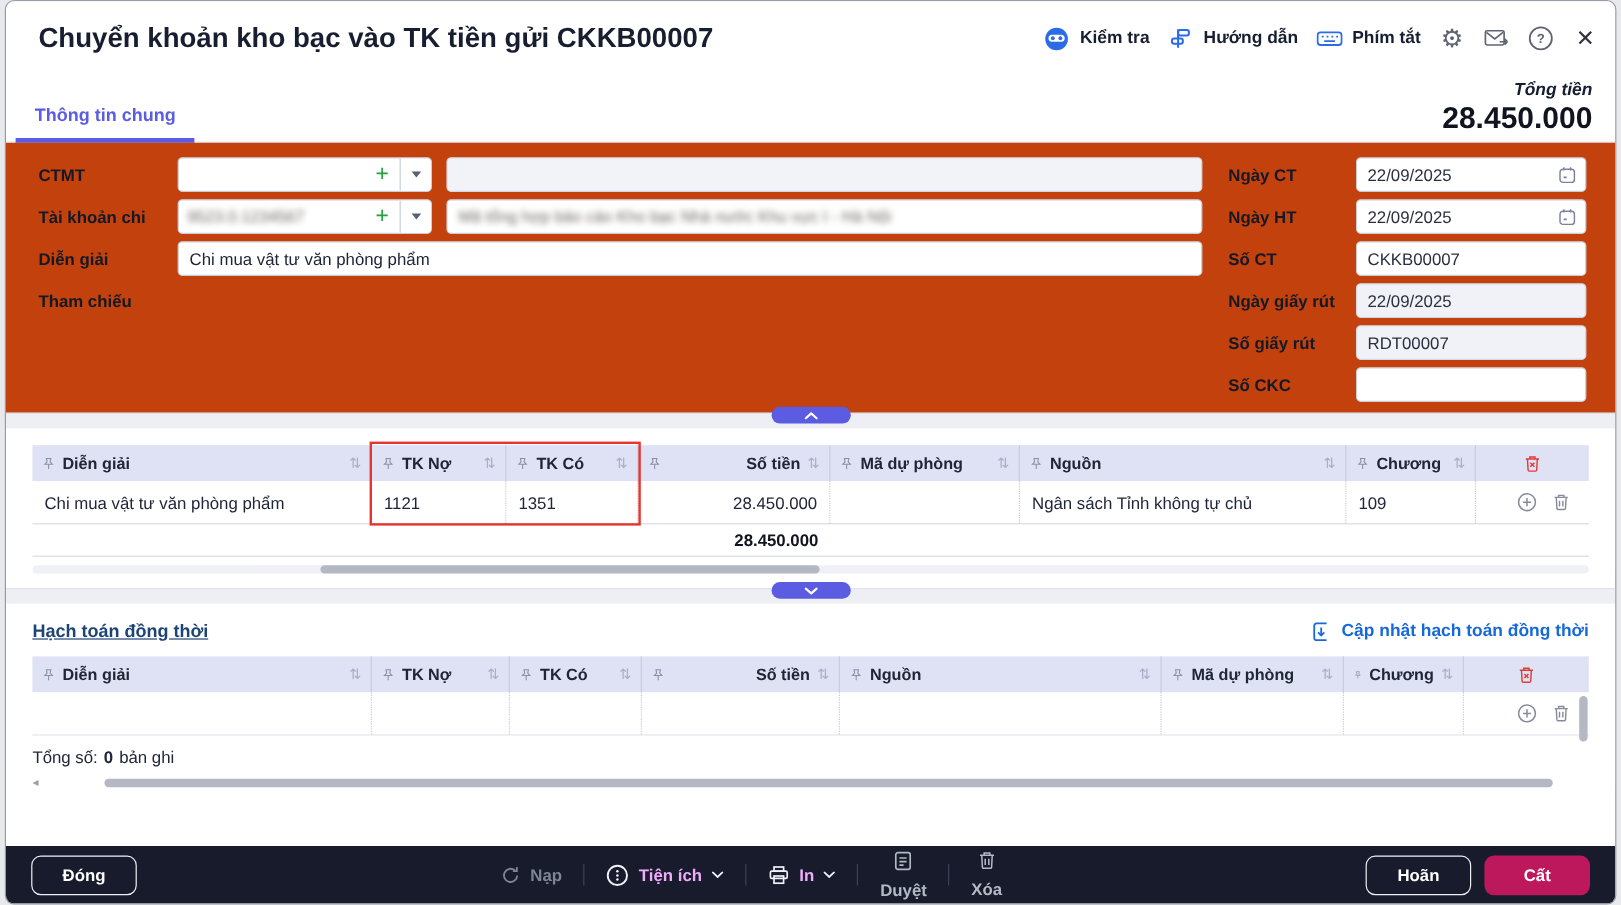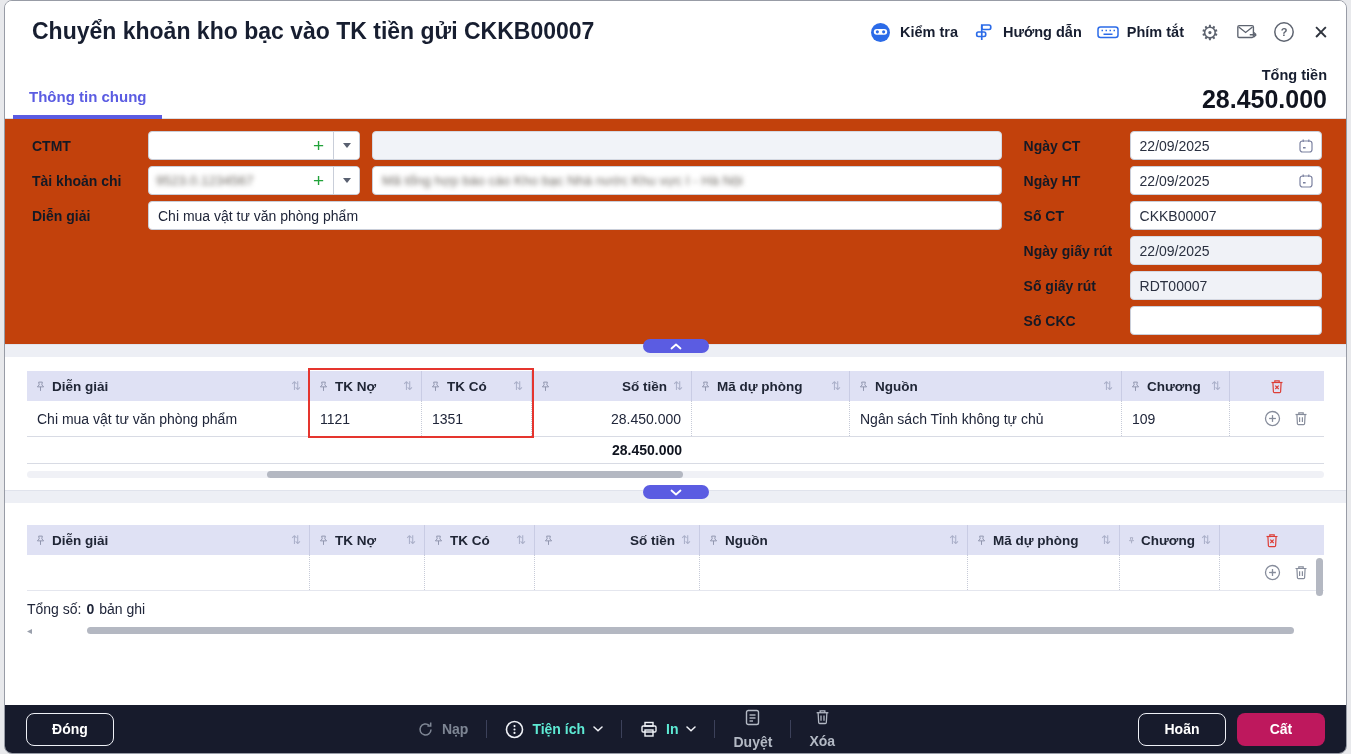--- a/index.html
+++ b/index.html
@@ -14,21 +14,21 @@
   .app-title { position:absolute; left:27px; top:17px; font-size:23px; font-weight:bold; color:#171e30; }
   .topbar { position:absolute; right:14px; top:20px; display:flex; align-items:center; gap:15px; }
   .tb-item { display:flex; align-items:center; gap:8px; font-size:14.5px; font-weight:bold; color:#171e30; cursor:pointer; }
   .tb-icon { width:22px; height:22px; display:flex; align-items:center; justify-content:center; cursor:pointer; }
   .gear-glyph { font-size:21px; color:#5e6470; line-height:1; }
   .close-glyph { font-size:19px; color:#2e333d; line-height:1; }
 
   .tab-general { position:absolute; left:8px; bottom:-1px; padding:0 16px 10px; font-size:15px;
                  font-weight:bold; color:#5b5ce2; border-bottom:4px solid #5b5ce2; cursor:pointer; }
   .totals { position:absolute; right:19px; bottom:6px; text-align:right; }
-  .total-label { font-size:14.5px; font-weight:bold; color:#171e30; margin-bottom:4px; }
+  .total-label { font-size:14.5px; font-weight:bold; color:#171e30; margin-bottom:4px;font-style:italic; }
   .total-value { font-size:25px; font-weight:bold; color:#10141f; line-height:1; }
 
   
   .form { position:relative; height:225px; padding:12px 19px 0 27px; display:flex; background:#c2410c; }
   .form-left { width:1000px; }
   .frow { display:flex; align-items:center; height:29px; margin-bottom:6px; }
   .flabel { width:116px; font-size:14px; font-weight:bold; color:#141925; }
   .combo { display:flex; width:212px; height:29px; border:1px solid #c9ced9; border-radius:4px; background:#fff; overflow:hidden; }
   .cval { flex:1; display:flex; align-items:center; padding:0 7px; font-size:13.5px; color:#4a5060; }
   .plus { margin-left:auto; color:#21a23a; font-size:19px; line-height:1; cursor:pointer; padding:0 2px; }
@@ -103,21 +103,21 @@
 
   
   .footer { position:absolute; left:0; right:0; bottom:0; height:48px; background:#171b2c; display:flex; align-items:center; padding:0 21px; }
   .btn { height:33px; min-width:88px; border-radius:8px; display:flex; align-items:center; justify-content:center;
          font-size:14px; font-weight:bold; font-family:inherit; cursor:pointer; padding:0 14px; }
   .btn-outline { border:1px solid #eef0f6; background:transparent; color:#fff; }
   .btn-primary { border:none; background:#be185d; color:#fff; }
   .center-group { display:flex; align-items:center; gap:18px; margin:0 auto; }
   .fitem { display:flex; align-items:center; gap:8px; font-size:14px; font-weight:bold; cursor:pointer; }
   .fitem.muted { color:#7e8694; }
-  .fitem.light { color:#5eead4; }
+  .fitem.light { color:#f0abfc; }
   .fitem.mid { color:#b3b9c4;flex-direction:column; }
   .fdiv { width:1px; height:18px; background:#3c415a; }
   .right-group { display:flex; gap:11px; }
 
   svg { display:block; }
 </style>
 </head>
 <body>
 
 <svg width="0" height="0" style="position:absolute">
@@ -262,20 +262,24 @@
       </div>
 
 
       <div class="frow">
         <div class="flabel">Diễn giải</div>
         <div class="wide-box">
           <input type="text" value="Chi mua vật tư văn phòng phẩm" style="">
         </div>
       </div>
 
+      <div class="frow">
+        <div class="flabel">Tham chiếu</div>
+        <div class="ghost-field"></div>
+      </div>
     </div>
 
     <div class="form-right">
       <div class="rrow">
         <div class="rlabel">Ngày CT</div>
         <div class="rfield">
           <span>22/09/2025</span>
           <span class="cal">
               <svg width="16" height="16">
                 <use href="#i-cal"></use>
@@ -424,20 +428,31 @@
 
   <div class="band band2">
     <div class="pill">
       <svg width="12" height="7" style="transform:rotate(180deg)">
           <use href="#i-chev"></use>
         </svg>
     </div>
   </div>
 
   <div class="section2">
+    <div class="sec2-head">
+      <span class="sec2-title">Hạch toán đồng thời</span>
+      <span class="update-link">
+        <svg width="16" height="17" viewBox="0 0 16 17">
+          <path d="M12.5 1.5H4A1.8 1.8 0 0 0 2.2 3.3v10.4A1.8 1.8 0 0 0 4 15.5h8.5" fill="none" stroke="#1669d8" stroke-width="1.5"></path>
+          <line x1="8" y1="5" x2="8" y2="11.2" stroke="#1669d8" stroke-width="1.5"></line>
+          <polyline points="5.4,9 8,11.6 10.6,9" fill="none" stroke="#1669d8" stroke-width="1.5"></polyline>
+        </svg>
+        <span>Cập nhật hạch toán đồng thời</span>
+      </span>
+    </div>
 
     <div class="t2wrap">
       <div class="tbl t2" style="margin-top:0">
         <div class="thead">
           <div class="th">
               <svg width="11" height="11">
                 <use href="#i-pin"></use>
               </svg>
             <span class="lbl">Diễn giải</span>
               <span class="sort">⇅</span>

